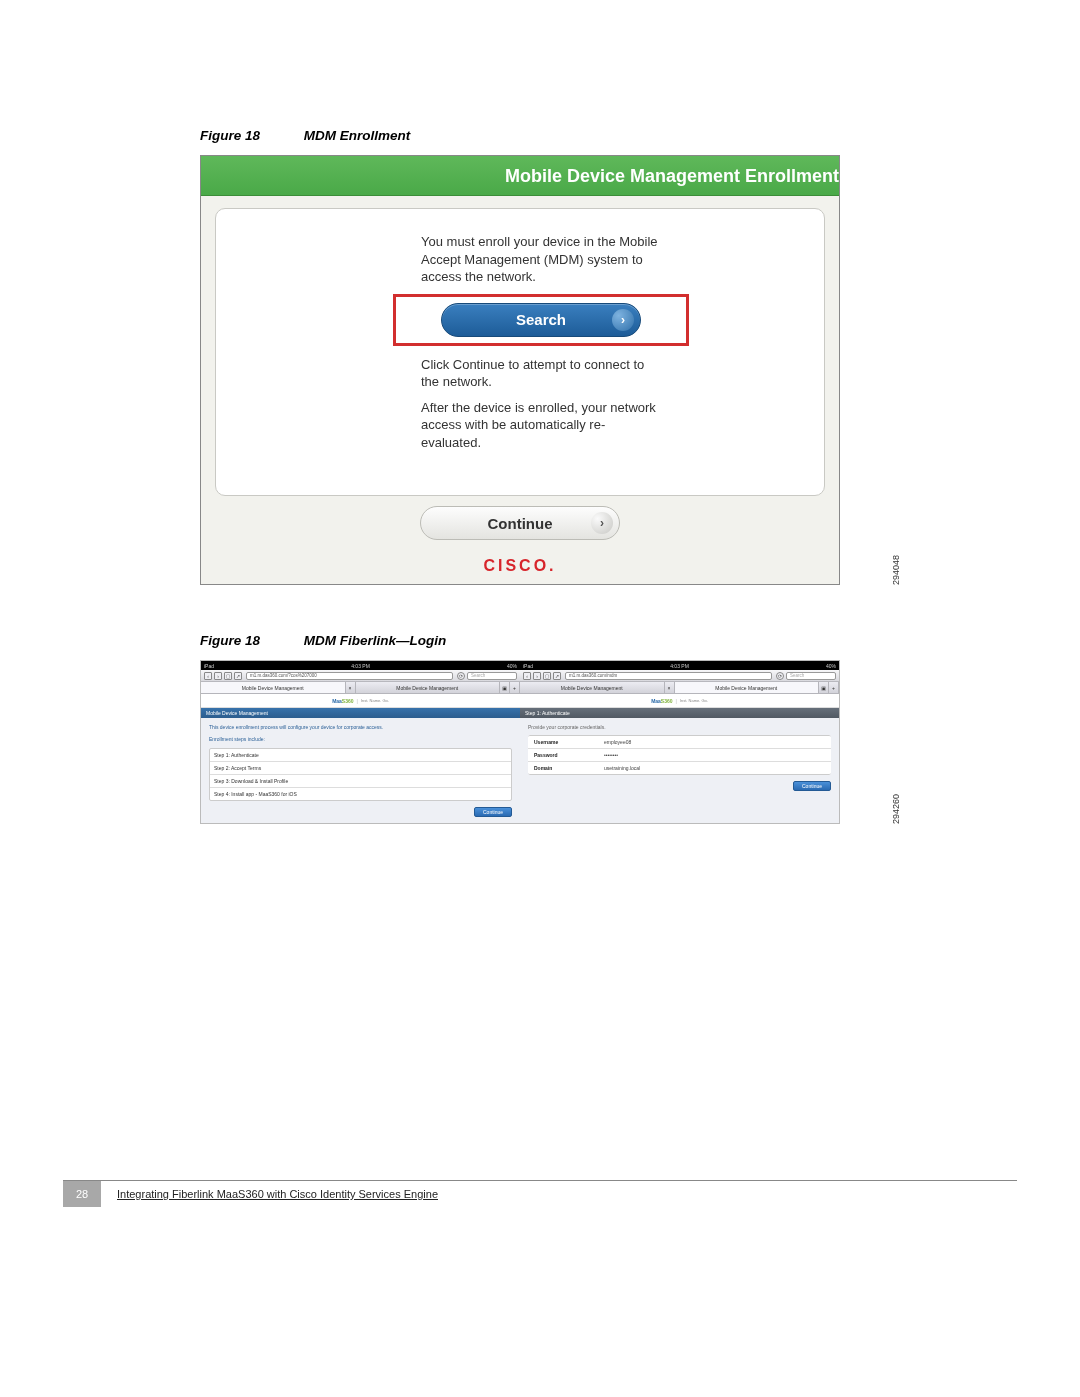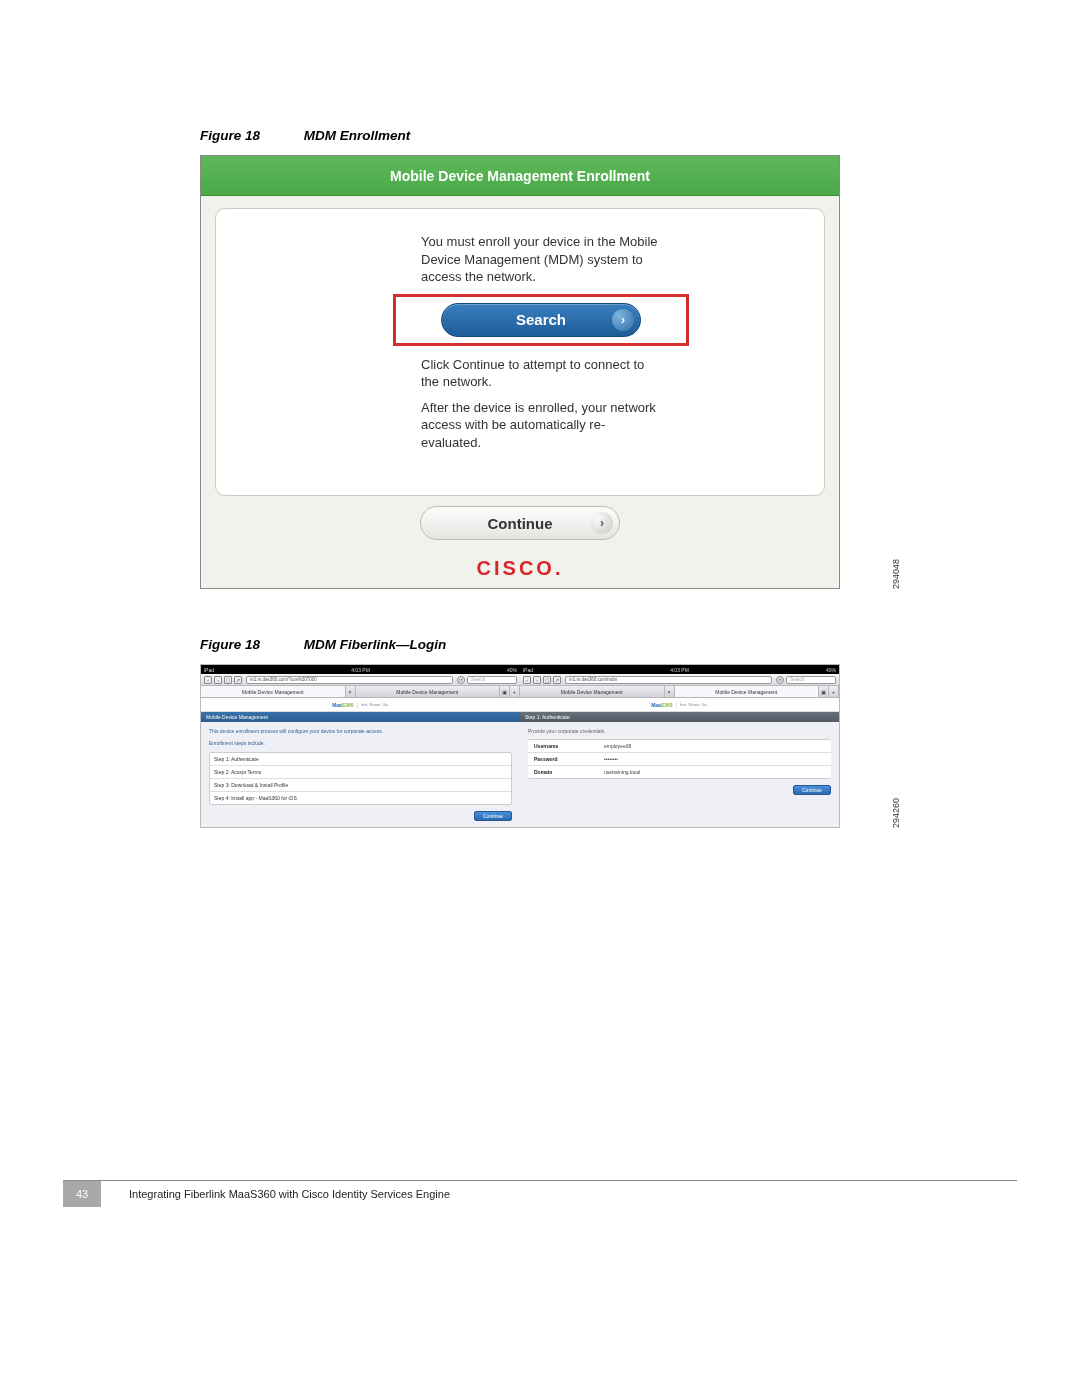--- a/index.html
+++ b/index.html
@@ -36,23 +36,23 @@
   .enroll-panel {
     width: 640px;
     border: 1px solid #888;
     background: #f2f2ed;
     position: relative;
     overflow: hidden;
   }
   .enroll-header {
     height: 40px;
     line-height: 40px;
-    text-align: center;
+    text-align: right;
     color: #fff;
-    font-size: 14px;
+    font-size: 18px;
     font-weight: bold;
     background: linear-gradient(#5fb85a,#4aa948);
     border-bottom: 1px solid #3c8d38;
   }
   .enroll-body {
     margin: 12px 14px 10px 14px;
     background: #fff;
     border: 1px solid #c9c9c4;
     border-radius: 10px;
     padding: 24px 0 36px 0;
@@ -119,21 +119,21 @@
     background: radial-gradient(circle at 30% 30%, #fafafa, #c8c8c4);
     display: flex; align-items: center; justify-content: center;
     color: #555; font-size: 12px;
   }
   .cisco-logo {
     text-align: center;
     margin: 18px 0 10px 0;
     line-height: 1;
   }
   .cisco-bars { color: #2aa6c2; font-family: monospace; letter-spacing: 1px; font-size: 18px; }
-  .cisco-text { color: #d7252b; font-size: 20px; letter-spacing: 3px; font-weight: 600; }
+  .cisco-text { color: #d7252b; font-size: 16px; letter-spacing: 3px; font-weight: 600; }
 
   
   .ipad-row {
     width: 640px;
     display: flex;
     gap: 0;
     border: 1px solid #bbb;
     background: #eef0f5;
     position: relative;
   }
@@ -285,39 +285,40 @@
     background: #a8a8a8;
     color: #fff;
     font-size: 11px;
     display: flex; align-items: center; justify-content: center;
   }
   .footer-title {
     flex: 1;
     font-size: 11px;
     color: #222;
     display: flex; align-items: center;
-    padding-left: 28px;
+    padding-left: 16px;
+    text-decoration: underline;
   }
 </style>
 </head>
 <body>
 
 <div class="page">
 
   <div class="figure-caption">
     <span>Figure 18</span>
     <span class="title">MDM Enrollment</span>
   </div>
 
   <div class="fig-wrap">
     <div class="enroll-panel">
       <div class="enroll-header">Mobile Device Management Enrollment</div>
       <div class="enroll-body">
         <div class="enroll-inner">
-          <p>You must enroll your device in the Mobile Device Management (MDM) system to access the network.</p>
+          <p>You must enroll your device in the Mobile Accept Management (MDM) system to access the network.</p>
           <div class="btn-enroll-wrap">
             <div class="btn-enroll">
               <span>Search</span>
               <span class="chev">›</span>
             </div>
           </div>
           <p>Click Continue to attempt to connect to the network.</p>
           <p>After the device is enrolled, your network access with be automatically re-evaluated.</p>
         </div>
       </div>
@@ -433,15 +434,15 @@
         </div>
       </div>
 
     </div>
     <div class="fig-code">294260</div>
   </div>
 
 </div>
 
 <div class="footer">
-  <div class="footer-num">43</div>
+  <div class="footer-num">28</div>
   <div class="footer-title">Integrating Fiberlink MaaS360 with Cisco Identity Services Engine</div>
 </div>
 
 </body></html>

